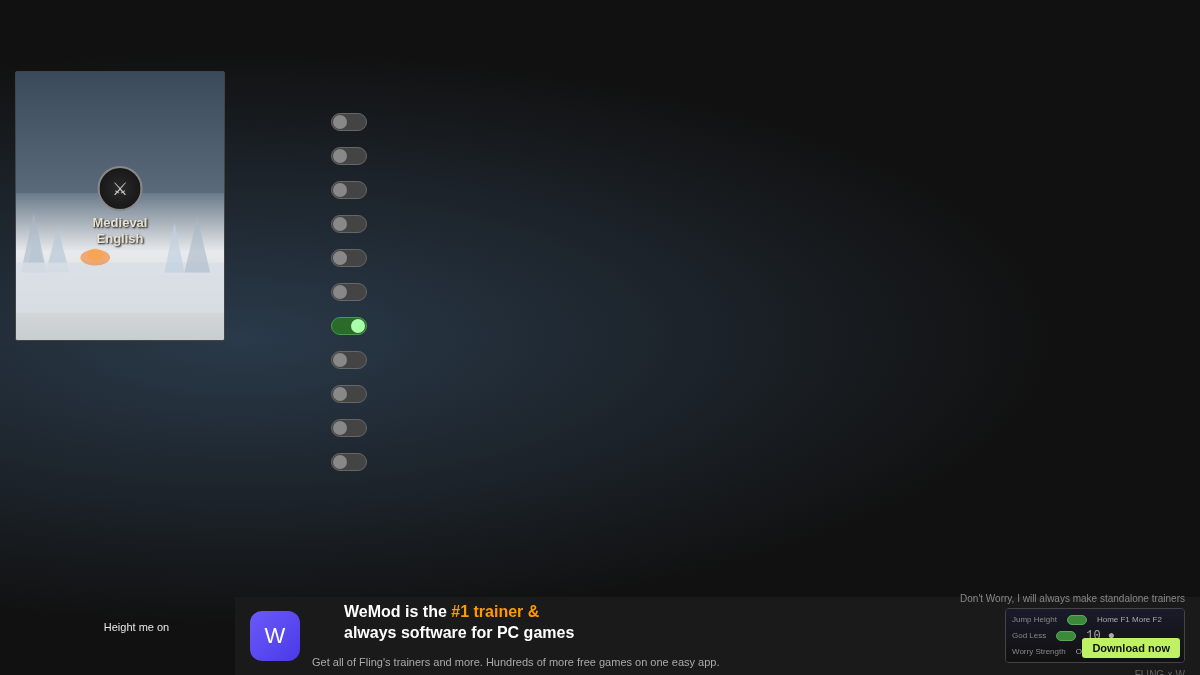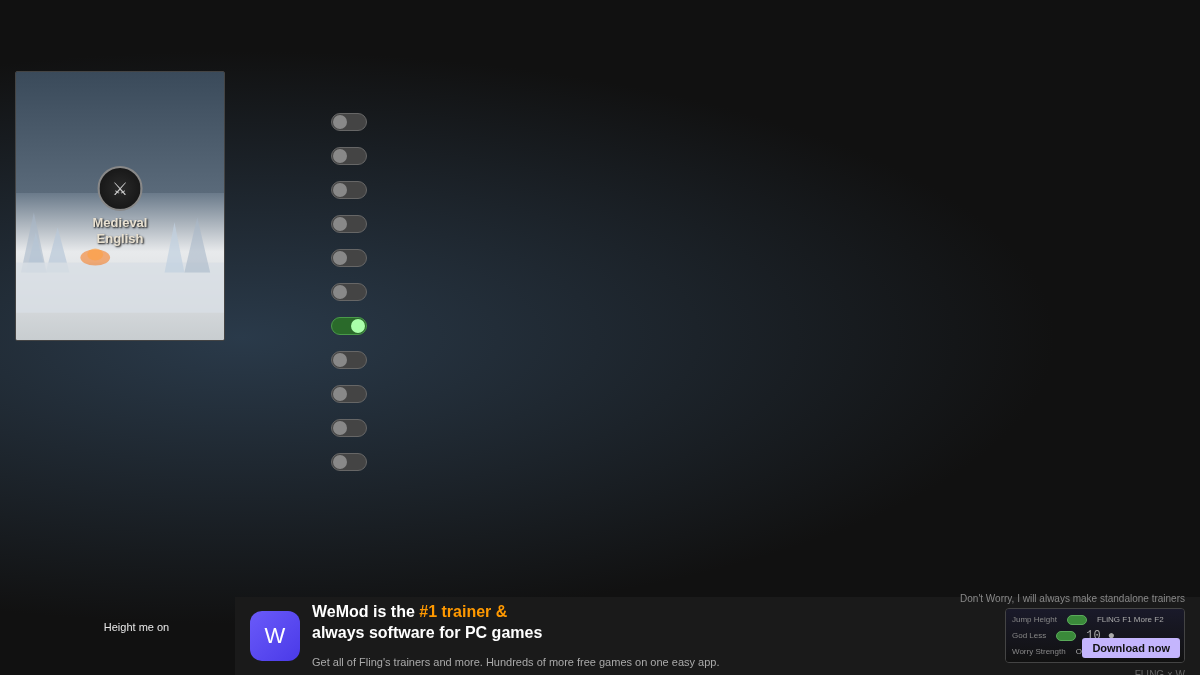--- a/index.html
+++ b/index.html
@@ -448,20 +448,21 @@
 
     .wemod-content {
       flex: 1;
     }
 
     .wemod-headline {
       font-size: 16px;
       color: #fff;
       font-weight: bold;
       line-height: 1.3;
+      margin-left: 32px;
     }
 
     .wemod-headline .highlight {
       color: #f90;
     }
 
     .wemod-subtext {
       font-size: 11px;
       color: #aaa;
       line-height: 1.4;
@@ -515,21 +516,21 @@
       height: 10px;
       border-radius: 5px;
       background: #3a8a3a;
       border: 1px solid #5aaa5a;
     }
 
     .download-now-btn {
       position: absolute;
       bottom: 4px;
       right: 4px;
-      background: #c4b5fd;
+      background: #bef264;
       color: #111;
       font-size: 11px;
       font-weight: bold;
       padding: 4px 10px;
       border-radius: 3px;
       cursor: pointer;
       white-space: nowrap;
     }
 
     .fling-credit {
@@ -773,21 +774,21 @@
         </div>
         <div class="wemod-subtext">Get all of Fling's trainers and more. Hundreds of more free games on one easy app.</div>
       </div>
       <div class="wemod-right">
         <div class="dont-worry">Don't Worry, I will always make standalone trainers</div>
         <div class="wemod-screenshot">
           <div class="screenshot-inner">
             <div class="screenshot-row">
               <span>Jump Height</span>
               <div class="screenshot-toggle"></div>
-              <span style="color:#aaa;font-size:8px;">FLiNG F1 More F2</span>
+              <span style="color:#aaa;font-size:8px;">Home F1 More F2</span>
             </div>
             <div class="screenshot-row">
               <span>God Less</span>
               <div class="screenshot-toggle"></div>
               <span style="color:#aaa;font-size:12px;font-family:Liberation Mono, monospace;">10 ●</span>
             </div>
             <div class="screenshot-row">
               <span>Worry Strength</span>
               <span style="color:#aaa;font-size:8px;">Off F5 More F6</span>
             </div>

